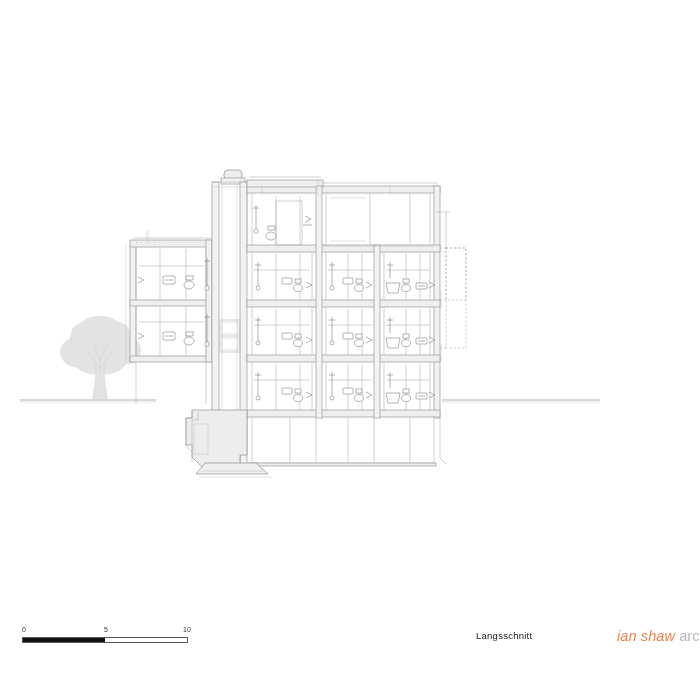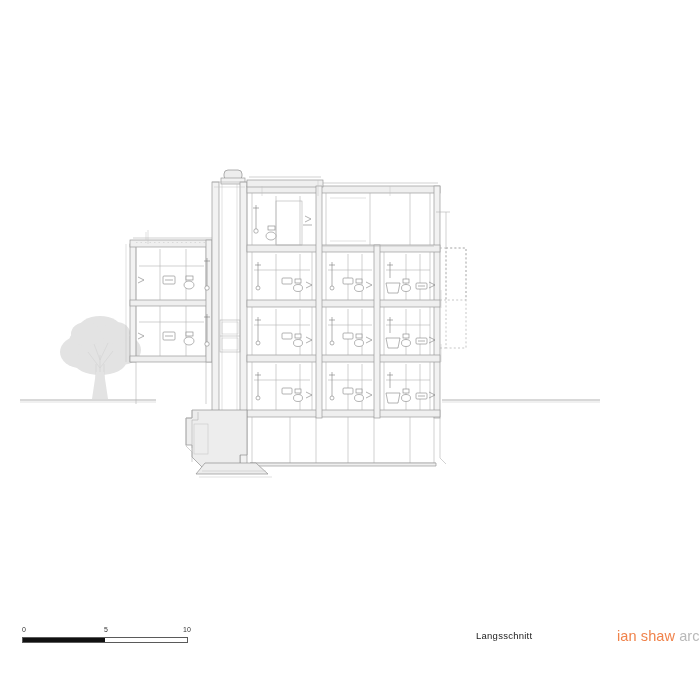--- a/index.html
+++ b/index.html
@@ -50,21 +50,21 @@
   }
   #caption { left: 476px; top: 630px; }
   #logo {
     position: absolute;
     left: 617px;
     top: 628px;
     font-size: 14.5px;
     white-space: nowrap;
     letter-spacing: 0.1px;
   }
-  #logo .brand { color: #f0824a; }
+  #logo .brand { color: #f0824a; font-style: italic; }
   #logo .suffix { color: #b9b9b9; }
 
   #scalebar { position: absolute; left: 22px; top: 626px; width: 180px; height: 24px; }
   #scalebar .numrow { position: relative; height: 10px; }
   #scalebar .num {
     position: absolute;
     font-size: 7px;
     color: #333333;
     transform: translateX(-50%);
     top: 0;

